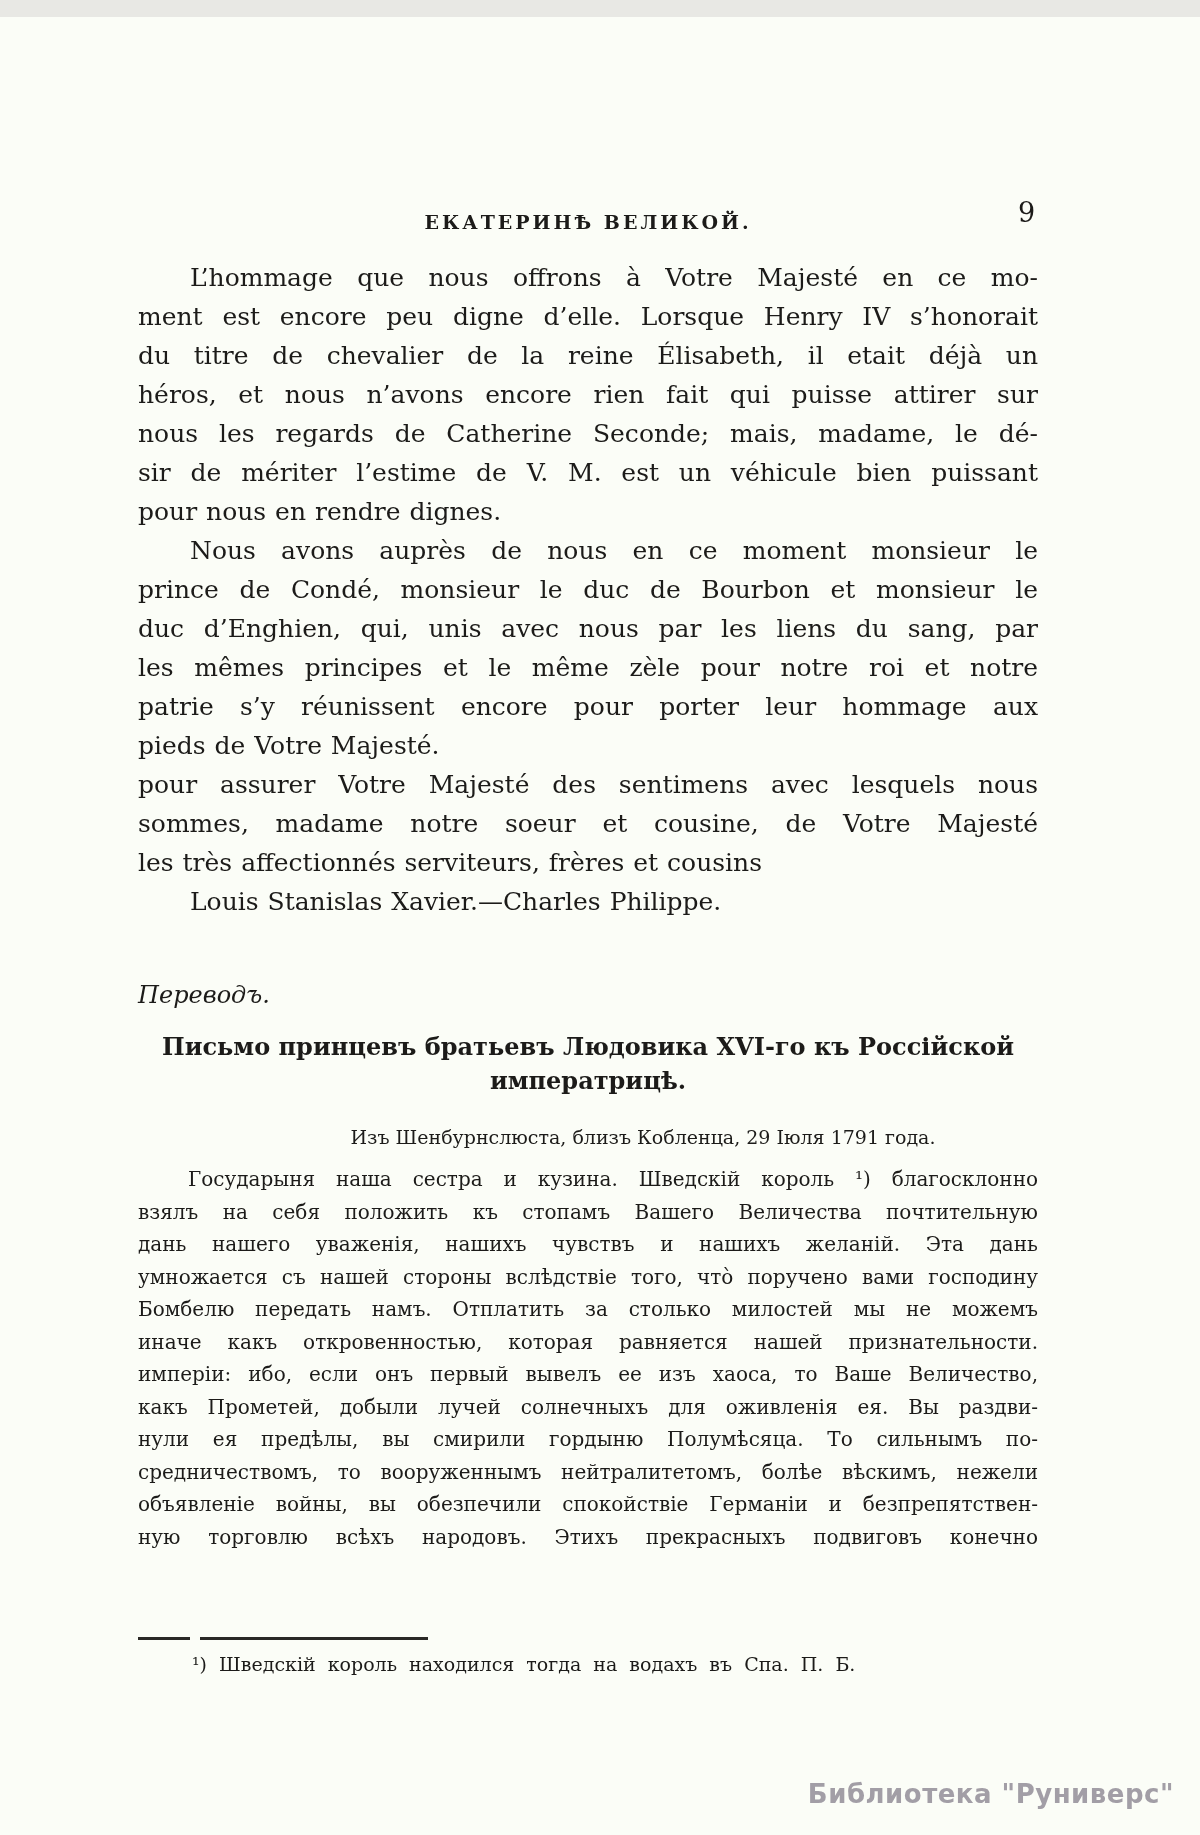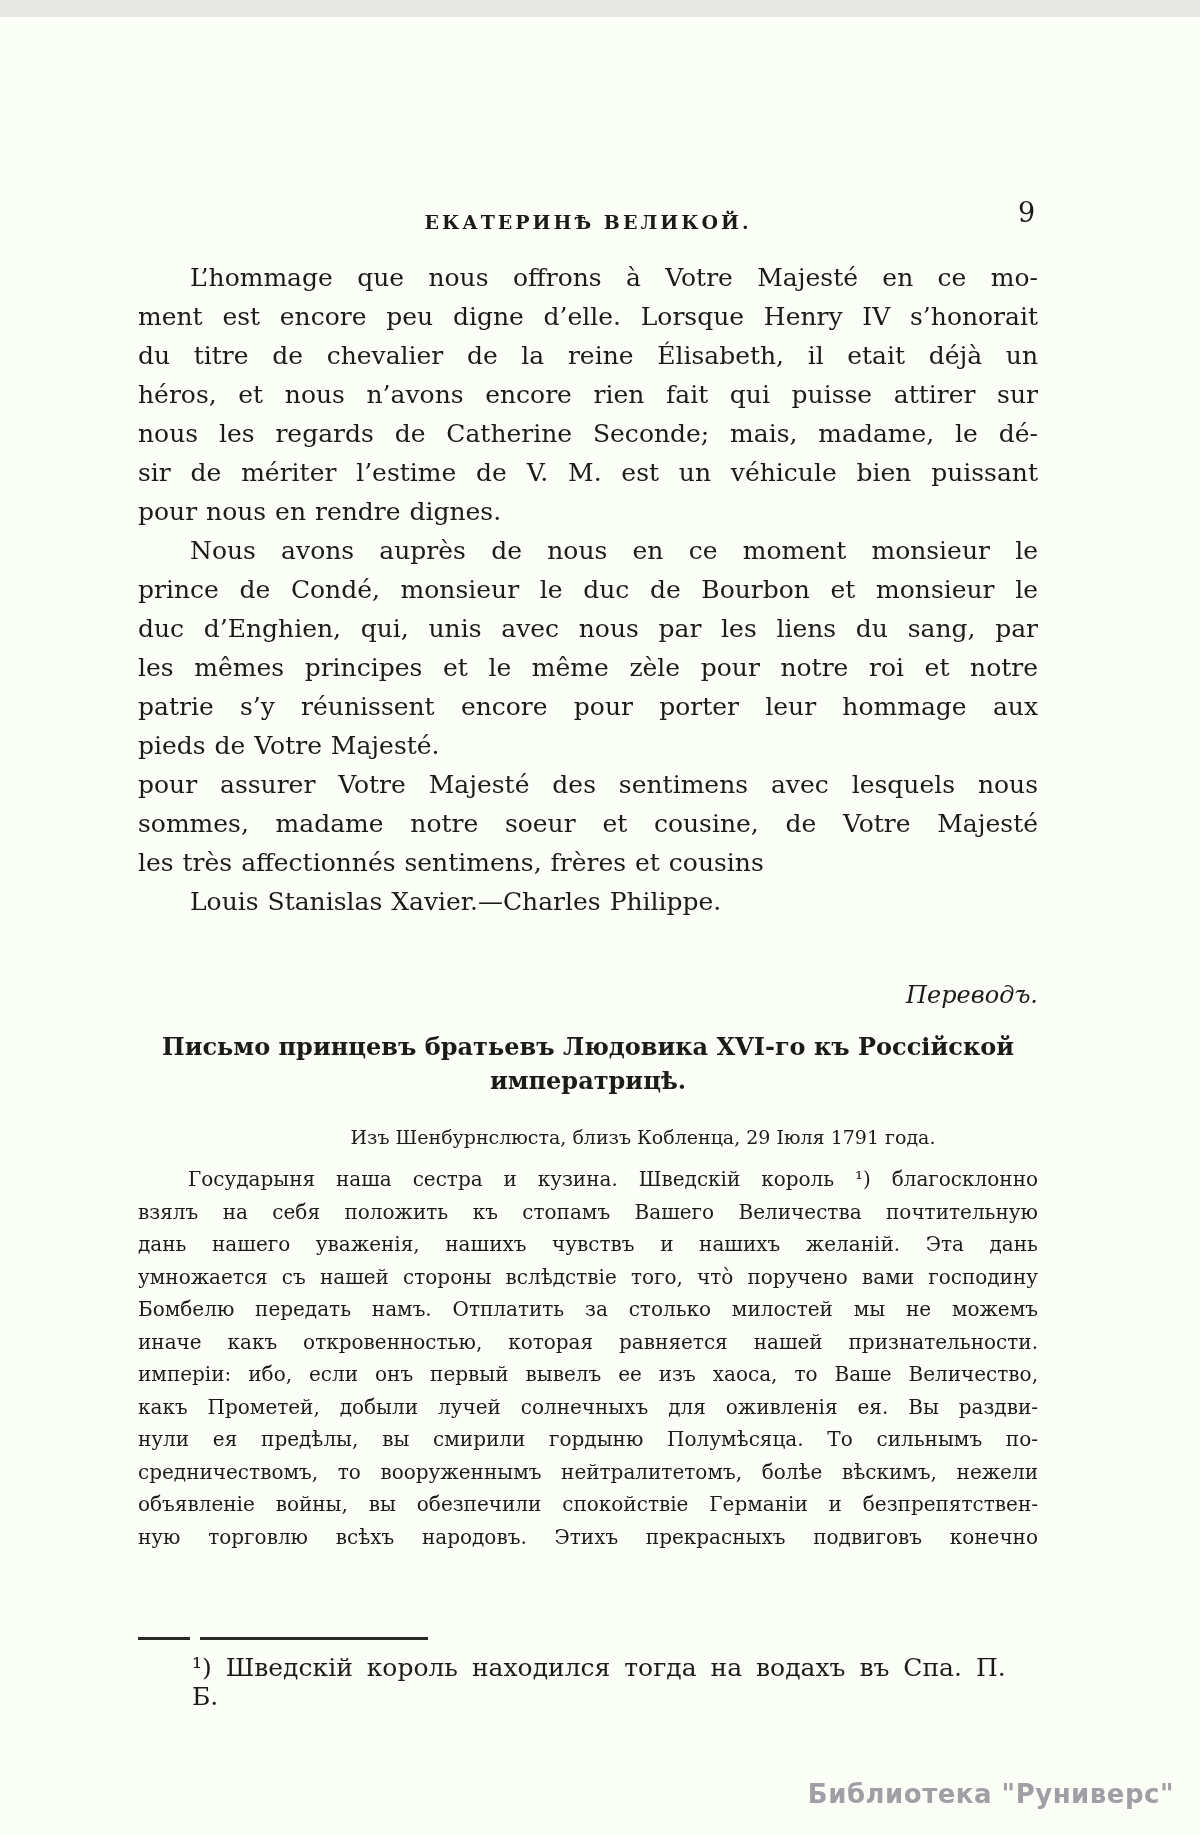--- a/index.html
+++ b/index.html
@@ -38,21 +38,21 @@
     overflow: hidden;
     text-align: justify;
     text-align-last: justify;
     word-spacing: 1px;
   }
   .fline.last { text-align-last: left; }
   .fline.indent { text-indent: 52px; }
   .section-title {
     position: absolute;
     left: 138px; top: 964px; width: 900px;
-    text-align: right;
+    text-align: left;
     font-style: italic;
     font-size: 24px;
   }
   .tr-heading {
     position: absolute;
     left: 138px; top: 1013px; width: 900px;
     text-align: center;
     font-weight: bold;
     font-size: 24px;
     line-height: 34px;
@@ -80,21 +80,21 @@
     position: absolute;
     left: 138px; top: 1620px;
     width: 290px; height: 3px;
     display: flex;
   }
   .fn-rule .seg1 { width: 52px; height: 3px; background: #2a2926; margin-right: 10px; }
   .fn-rule .seg2 { width: 228px; height: 3px; background: #2a2926; }
   .footnote {
     position: absolute;
     left: 192px; top: 1636px; width: 846px;
-    font-size: 25px;
+    font-size: 19px;
     word-spacing: 6px;
   }
   .watermark {
     position: absolute;
     right: 26px; top: 1762px;
     font-family: "DejaVu Sans", sans-serif;
     font-weight: bold;
     font-size: 26px;
     letter-spacing: 0.5px;
     color: #a29ea6;
@@ -119,21 +119,21 @@
 
     <div class="fline indent">Nous avons auprès de nous en ce moment monsieur le</div>
     <div class="fline">prince de Condé, monsieur le duc de Bourbon et monsieur le</div>
     <div class="fline">duc d’Enghien, qui, unis avec nous par les liens du sang, par</div>
     <div class="fline">les mêmes principes et le même zèle pour notre roi et notre</div>
     <div class="fline">patrie s’y réunissent encore pour porter leur hommage aux</div>
     <div class="fline last">pieds de Votre Majesté.</div>
 
     <div class="fline">pour assurer Votre Majesté des sentimens avec lesquels nous</div>
     <div class="fline">sommes, madame notre soeur et cousine, de Votre Majesté</div>
-    <div class="fline last">les très affectionnés sentimens, frères et cousins</div>
+    <div class="fline last">les très affectionnés serviteurs, frères et cousins</div>
 
     <div class="fline last indent">Louis Stanislas Xavier.—Charles Philippe.</div>
   </div>
 
   <div class="section-title">Переводъ.</div>
 
   <div class="tr-heading">
     <div>Письмо принцевъ братьевъ Людовика XVI-го къ Россійской</div>
     <div>императрицѣ.</div>
   </div>

